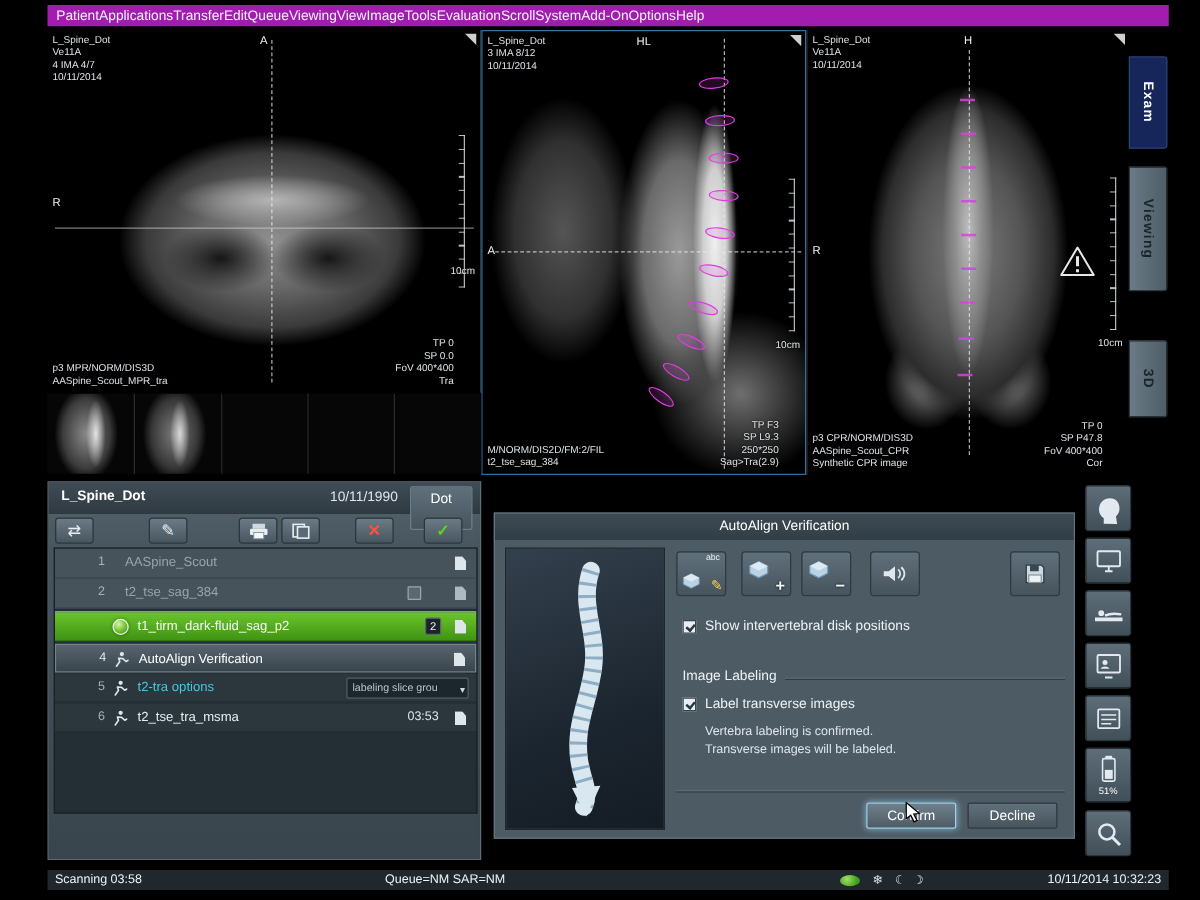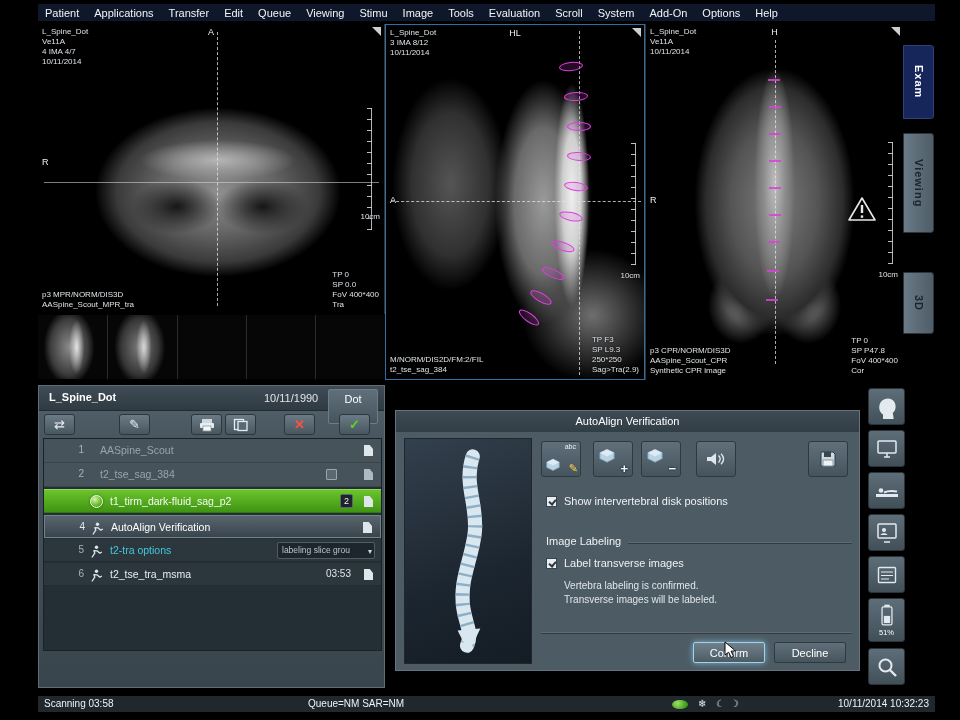--- a/index.html
+++ b/index.html
@@ -3,28 +3,28 @@
 <meta charset="utf-8">
 <style>
   *{margin:0;padding:0;box-sizing:border-box}
   html,body{width:960px;height:720px;background:#000;overflow:hidden}
   body{font-family:"Liberation Sans",sans-serif;position:relative}
   .abs{position:absolute}
   .t8{font-size:8px;line-height:10px;color:#dde3e6;text-shadow:0 0 2px #000}
   .t10{font-size:10px;color:#e6ebee}
   .t11{font-size:11px;color:#eef2f4}
   
-  .menubar{left:38px;top:4px;width:897px;height:17px;background:#0f172a;display:flex;align-items:center;gap:15px;padding-left:7px}
+  .menubar{left:38px;top:4px;width:897px;height:17px;background:#a21caf;display:flex;align-items:center;padding-left:7px}
   .menu-item{font-size:11px;color:#f2f4f6;white-space:nowrap;cursor:default}
   
   .vp{background:#000;overflow:hidden}
   .vp-body{position:absolute;left:0;top:0;right:0;bottom:0}
   .hdr{position:absolute;left:4px;top:3px}
   .footL{position:absolute;left:4px;bottom:4px}
-  .footR{position:absolute;right:5px;bottom:4px;}
+  .footR{position:absolute;right:21px;bottom:4px;text-align:right}
   .orient{position:absolute;font-size:9px;color:#eef1f3;text-shadow:0 0 2px #000}
   .dashv{position:absolute;width:0;border-left:1px dashed rgba(228,232,236,.75)}
   .dashh{position:absolute;height:0;border-top:1px dashed rgba(228,232,236,.75)}
   .solidh{position:absolute;height:0;border-top:1px solid rgba(205,210,214,.6)}
   .ruler{position:absolute;width:5px;background:repeating-linear-gradient(to bottom,rgba(205,213,218,.9) 0 1px,transparent 1px 11px);border-right:1px solid rgba(205,213,218,.85)}
   .corner{position:absolute;right:3px;top:3px;width:0;height:0;border-top:9px solid rgba(240,243,245,.85);border-left:9px solid transparent}
   .marker{position:absolute;width:24px;height:9px;border:1.5px solid #dd3fdd;border-radius:50%;background:rgba(221,63,221,.16)}
   .cmark{position:absolute;width:12px;height:2px;background:rgba(221,63,221,.85)}
   
   .vtab{position:absolute;left:0;width:31px;writing-mode:vertical-rl;display:flex;align-items:center;justify-content:center;font-size:11px;font-weight:bold;border-radius:0 3px 3px 0;letter-spacing:1px;cursor:pointer}
@@ -58,21 +58,21 @@
 </head>
 <body>
 
 <div class="abs menubar">
   <span class="menu-item">Patient</span>
   <span class="menu-item">Applications</span>
   <span class="menu-item">Transfer</span>
   <span class="menu-item">Edit</span>
   <span class="menu-item">Queue</span>
   <span class="menu-item">Viewing</span>
-  <span class="menu-item">Stimu</span>
+  <span class="menu-item">View</span>
   <span class="menu-item">Image</span>
   <span class="menu-item">Tools</span>
   <span class="menu-item">Evaluation</span>
   <span class="menu-item">Scroll</span>
   <span class="menu-item">System</span>
   <span class="menu-item">Add-On</span>
   <span class="menu-item">Options</span>
   <span class="menu-item">Help</span>
 </div>
 

